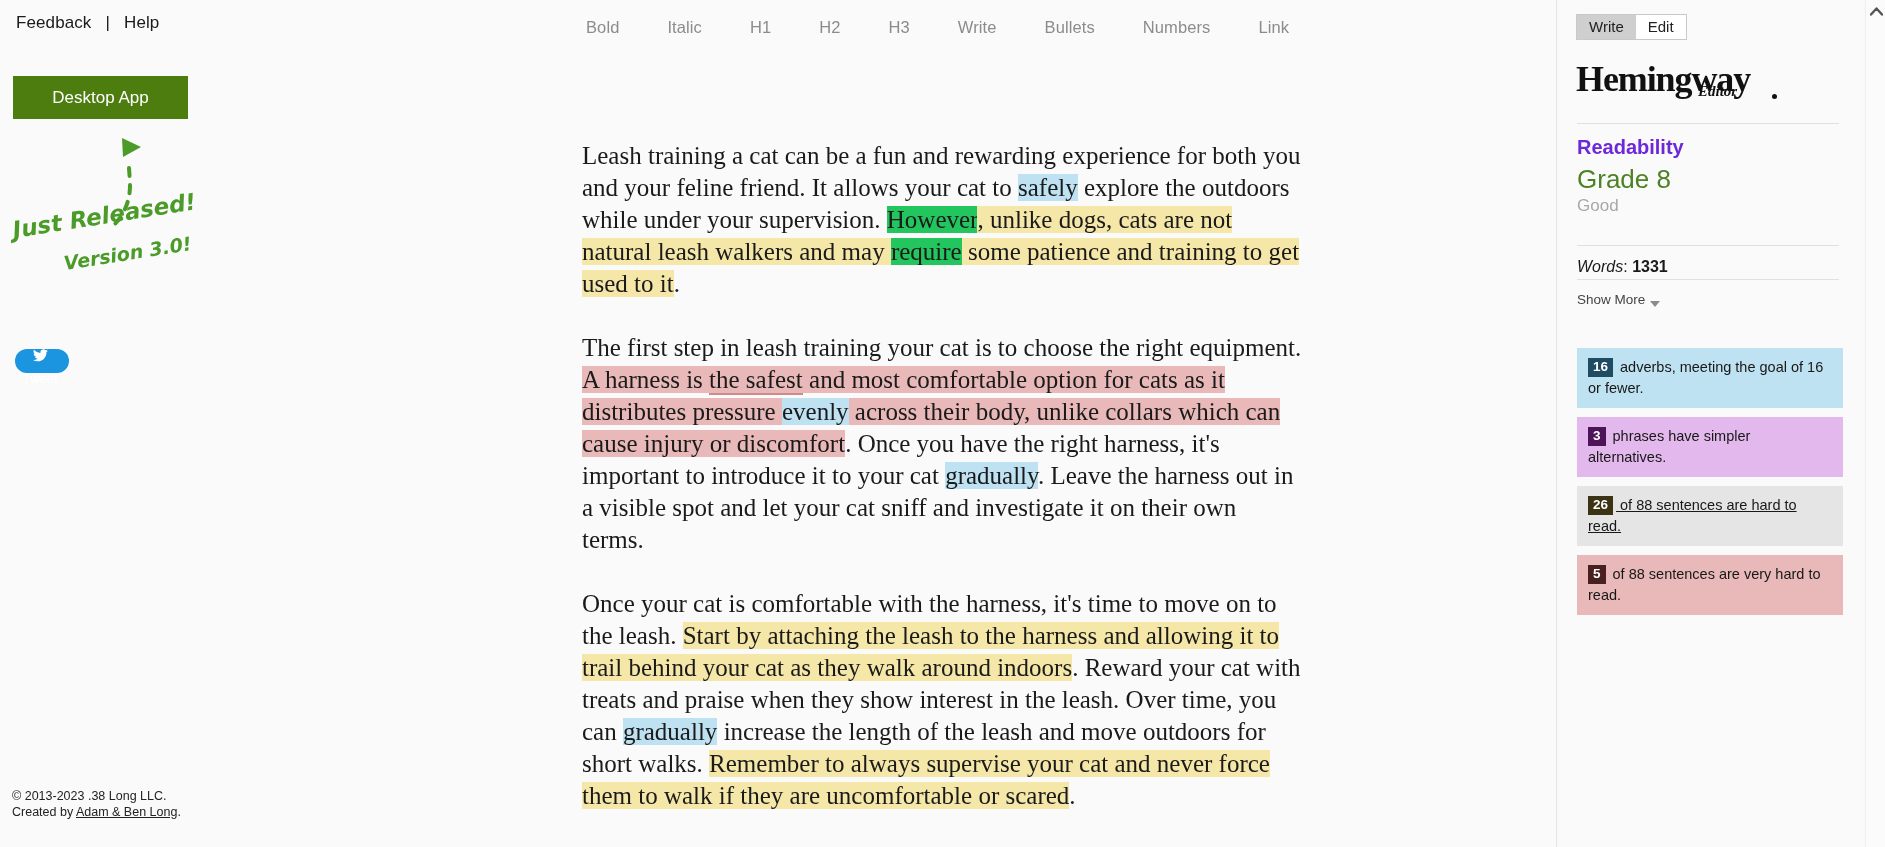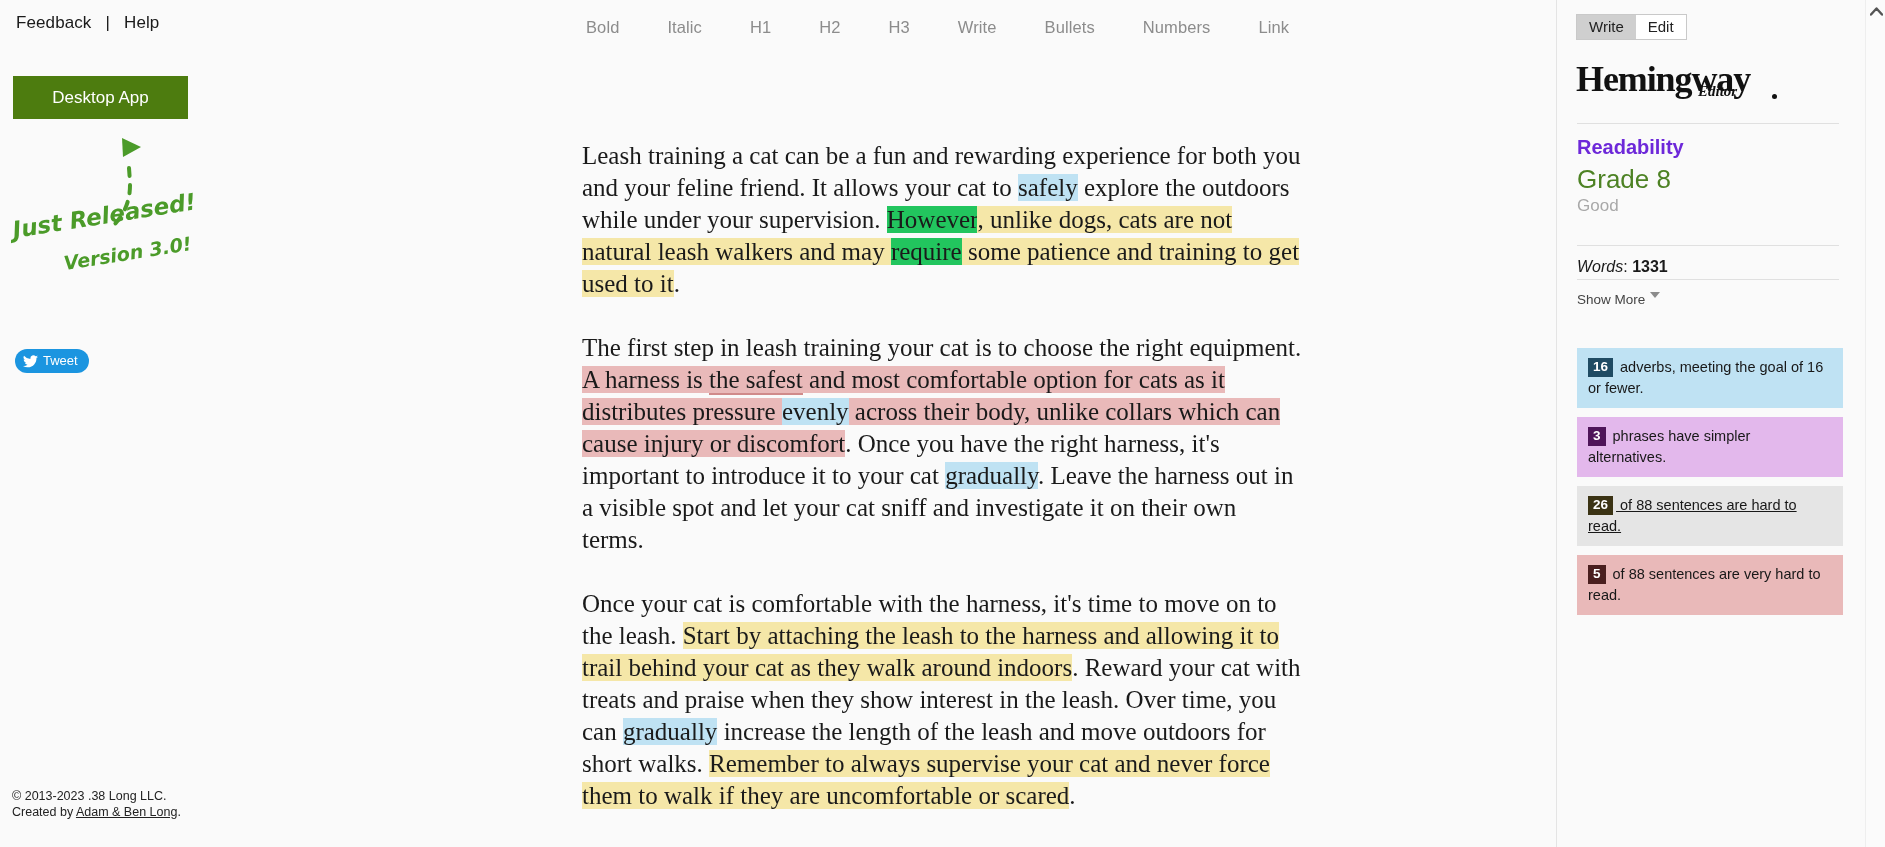--- a/index.html
+++ b/index.html
@@ -76,20 +76,21 @@
     background: #1b95e0;
     border-radius: 14px;
     color: #fff;
     font-size: 13px;
     line-height: 24px;
     display: inline-flex;
     align-items: center;
     gap: 5px;
     cursor: pointer;
     white-space: nowrap;
+    flex-direction: column;
   }
   #tweet-button svg { display: block; }
 
   #footer-credit {
     position: absolute;
     left: 12px;
     top: 789px;
     width: 190px;
     font-size: 12.5px;
     line-height: 15.5px;
@@ -256,21 +257,21 @@
   #words-line .w-label { font-style: italic; }
   #words-line .w-value { font-weight: bold; }
 
   #show-more {
     position: absolute;
     left: 1577px; top: 292px;
     font-size: 13.5px;
     color: #444;
     cursor: pointer;
     display: flex;
-    align-items: flex-start;
+    align-items: flex-end;
     gap: 5px;
   }
   #show-more .caret {
     width: 0; height: 0;
     border-left: 5px solid transparent;
     border-right: 5px solid transparent;
     border-top: 6px solid #8b8b8b;
     display: inline-block;
   }
 

